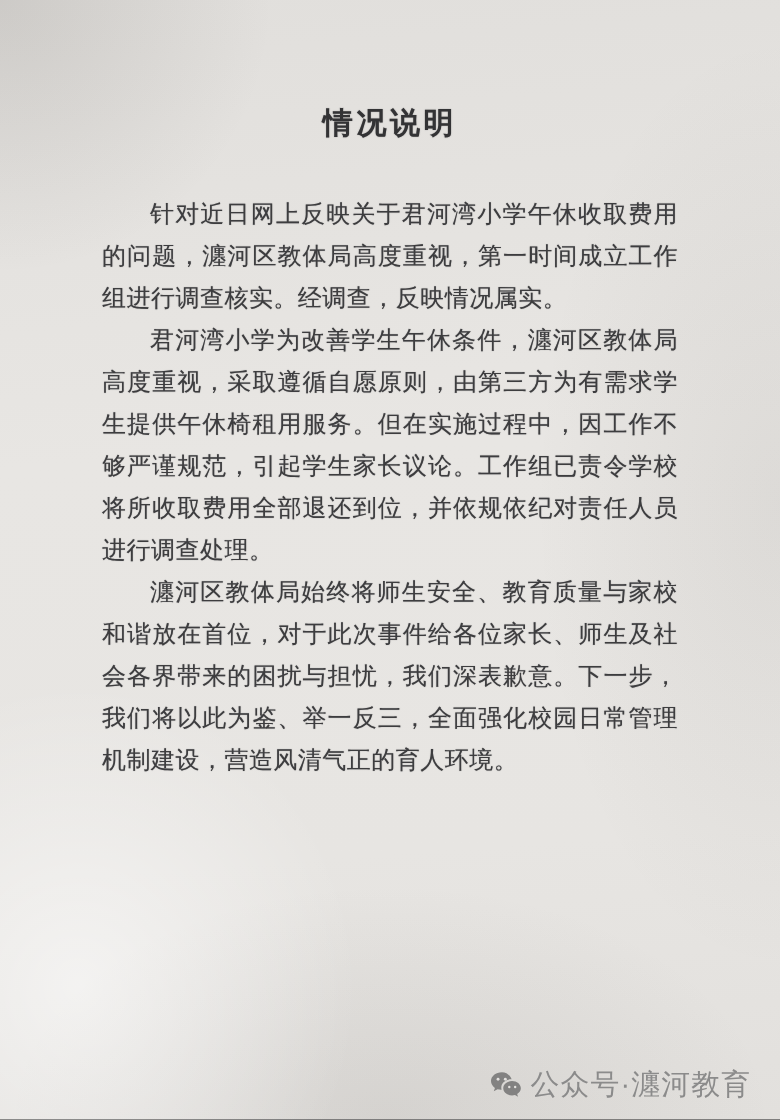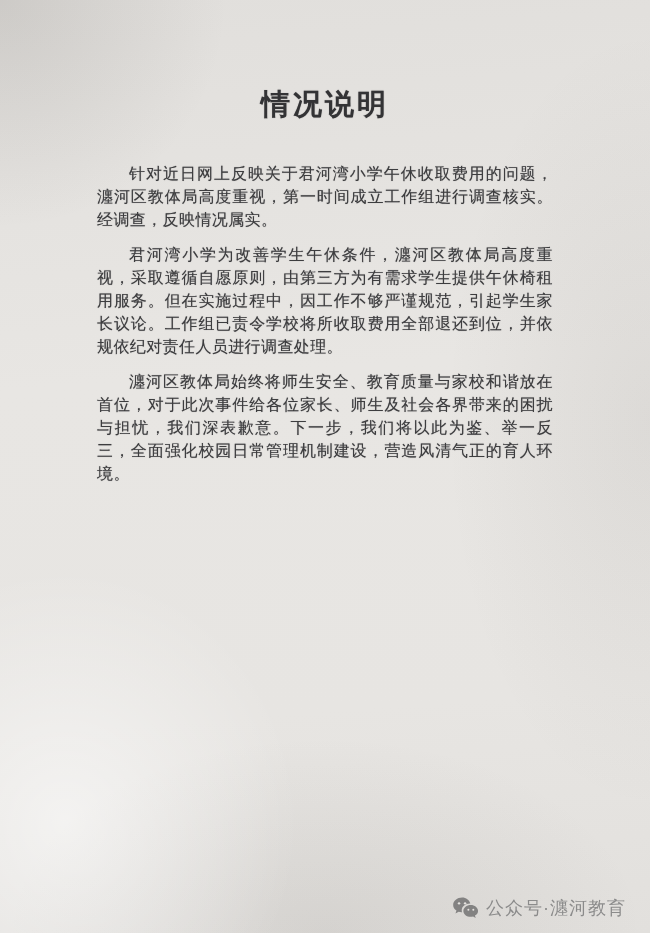--- a/index.html
+++ b/index.html
@@ -21,31 +21,31 @@
     font-family: "Liberation Serif", "DejaVu Serif", serif;
     color: #3b3b3d;
   }
   .page {
     position: relative;
     padding: 90px 85px 0 85px;
   }
   .doc-title {
     margin: 0 0 44px 0;
     text-align: center;
-    font-size: 29px;
+    font-size: 25px;
     font-weight: bold;
     letter-spacing: 3px;
     line-height: 28px;
     color: #333335;
     text-shadow: 0 0 1px rgba(51,51,53,0.45);
   }
   .para {
-    margin: 12px;
-    font-size: 16px;
-    line-height: 23px;
+    margin: 0;
+    font-size: 20px;
+    line-height: 35px;
     letter-spacing: 0.4px;
     text-align: justify;
     text-indent: 2em;
     color: #3d3d3f;
     text-shadow: 0 0 0.8px rgba(61,61,63,0.55);
   }
   .sig-block {
     margin: 74px 72px 0 auto;
     width: 305px;
     text-align: center;
@@ -74,21 +74,21 @@
     gap: 7px;
   }
   .wm-icon {
     display: inline-flex;
     width: 27px;
     height: 24px;
     opacity: 0.82;
   }
   .wm-text {
     font-family: "Liberation Sans", "DejaVu Sans", sans-serif;
-    font-size: 18px;
+    font-size: 24px;
     letter-spacing: 1px;
     color: #8b8b8b;
   }
 </style>
 </head>
 <body>
 
 <div class="photo">
   <div class="page">
 

